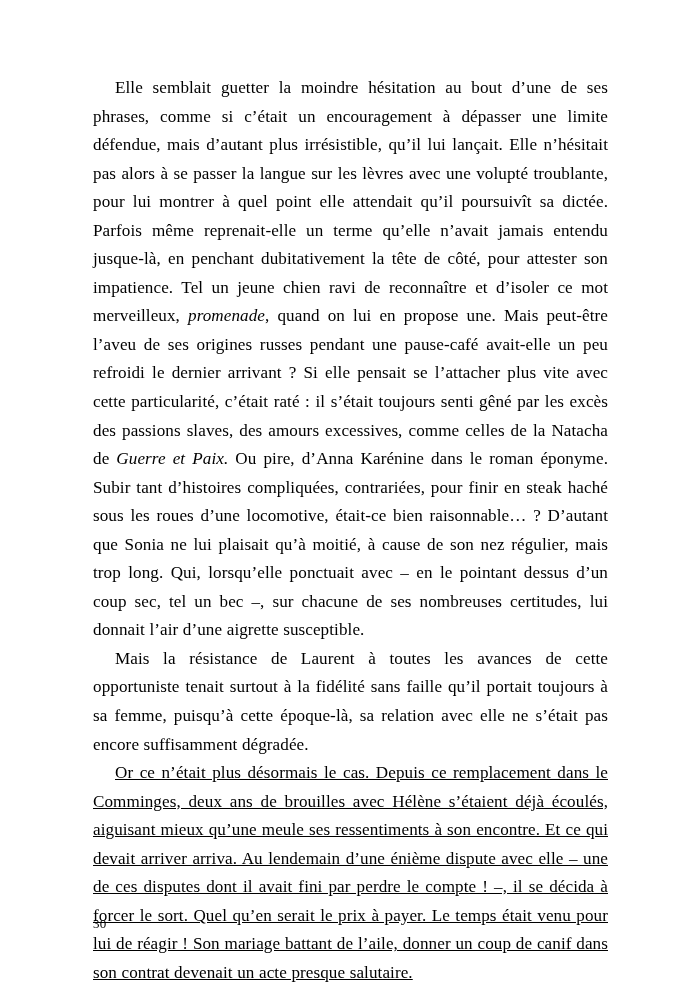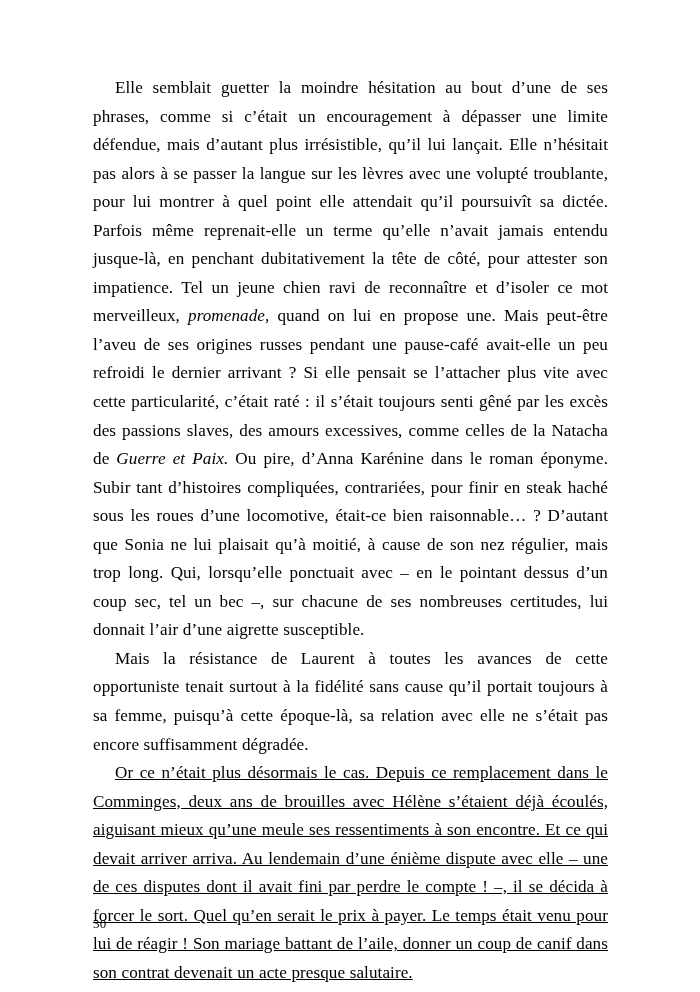--- a/index.html
+++ b/index.html
@@ -58,19 +58,19 @@
     letter-spacing: 0.01em;
   }
 </style>
 </head>
 <body>
 
 <div class="page">
 
   <div class="text-block">
     <p class="para"><span>Elle semblait guetter la moindre hésitation au bout d’une de ses phrases, comme si c’était un encouragement à dépasser une limite défendue, mais d’autant plus irrésistible, qu’il lui lançait. Elle n’hésitait pas alors à se passer la langue sur les lèvres avec une volupté troublante, pour lui montrer à quel point elle attendait qu’il poursuivît sa dictée. Parfois même reprenait-elle un terme qu’elle n’avait jamais entendu jusque-là, en penchant dubitativement la tête de côté, pour attester son impatience. Tel un jeune chien ravi de reconnaître et d’isoler ce mot merveilleux, </span><span class="ital">promenade</span><span>, quand on lui en propose une. Mais peut-être l’aveu de ses origines russes pendant une pause-café avait-elle un peu refroidi le dernier arrivant ? Si elle pensait se l’attacher plus vite avec cette particularité, c’était raté : il s’était toujours senti gêné par les excès des passions slaves, des amours excessives, comme celles de la Natacha de </span><span class="ital">Guerre et Paix.</span><span> Ou pire, d’Anna Karénine dans le roman éponyme. Subir tant d’histoires compliquées, contrariées, pour finir en steak haché sous les roues d’une locomotive, était-ce bien raisonnable… ? D’autant que Sonia ne lui plaisait qu’à moitié, à cause de son nez régulier, mais trop long. Qui, lorsqu’elle ponctuait avec – en le pointant dessus d’un coup sec, tel un bec –, sur chacune de ses nombreuses certitudes, lui donnait l’air d’une aigrette susceptible.</span></p>
-    <p class="para"><span>Mais la résistance de Laurent à toutes les avances de cette opportuniste tenait surtout à la fidélité sans cause qu’il portait toujours à sa femme, puisqu’à cette époque-là, sa relation avec elle ne s’était pas encore suffisamment dégradée.</span></p>
+    <p class="para"><span>Mais la résistance de Laurent à toutes les avances de cette opportuniste tenait surtout à la fidélité sans faille qu’il portait toujours à sa femme, puisqu’à cette époque-là, sa relation avec elle ne s’était pas encore suffisamment dégradée.</span></p>
     <p class="para"><span>Or ce n’était plus désormais le cas. Depuis ce remplacement dans le Comminges, deux ans de brouilles avec Hélène s’étaient déjà écoulés, aiguisant mieux qu’une meule ses ressentiments à son encontre. Et ce qui devait arriver arriva. Au lendemain d’une énième dispute avec elle – une de ces disputes dont il avait fini par perdre le compte ! –, il se décida à forcer le sort. Quel qu’en serait le prix à payer. Le temps était venu pour lui de réagir ! Son mariage battant de l’aile, donner un coup de canif dans son contrat devenait un acte presque salutaire.</span></p>
   </div>
 
   <div class="folio">30</div>
 
 </div>
 
 </body></html>

